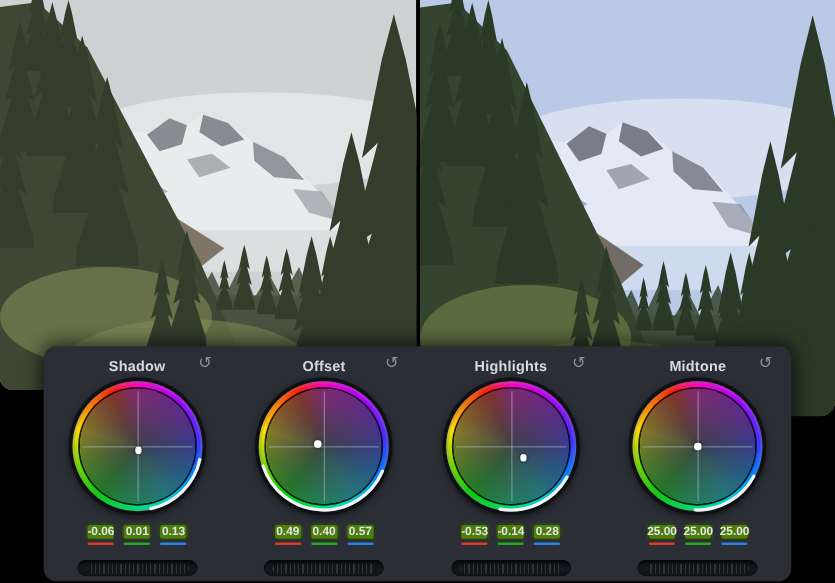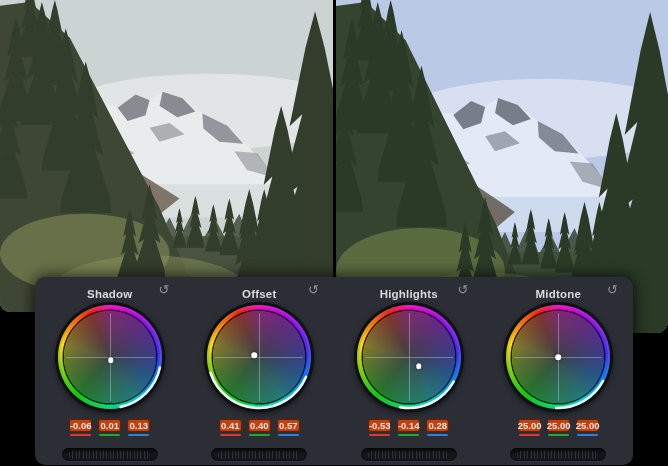--- a/index.html
+++ b/index.html
@@ -53,21 +53,21 @@
   .cross-v{position:absolute;top:11px;bottom:11px;left:50%;width:1px;background:rgba(195,200,206,.45);}
   .arc-svg{position:absolute;inset:0;width:110px;height:110px;pointer-events:none;}
   .arc-track{fill:none;stroke:rgba(130,135,142,.30);stroke-width:2;}
   .arc-path{fill:none;stroke:#f2f3f4;stroke-width:2.6;stroke-linecap:round;}
   .dot{position:absolute;left:50%;top:50%;width:5.5px;height:5.5px;border-radius:50%;
     background:#fff;box-shadow:0 0 3px rgba(0,0,0,.7);transform:translate(-50%,-50%);}
   
   .values{display:flex;gap:6px;margin-top:7px;}
   .value-cell{display:flex;flex-direction:column;align-items:center;}
   .value-box{
-    width:23px;height:13px;background:#c2410c;border-radius:3px;
+    width:23px;height:13px;background:#4d7c0f;border-radius:3px;
     color:#e3e4e6;font-size:9.5px;font-weight:600;line-height:13px;text-align:center;
     box-shadow:inset 0 0 0 1px rgba(0,0,0,.5);
   }
   .chan-bar{width:21px;height:2px;border-radius:1px;margin-top:2px;}
   .bar-r{background:#e0392e;} .bar-g{background:#26a826;} .bar-b{background:#2d7fe0;}
   
   .slider{
     position:relative;width:96px;height:13px;margin-top:12px;border-radius:7px;
     background:linear-gradient(180deg,#0a0c0f,#15171b 55%,#101216);
     box-shadow:inset 0 1px 2px rgba(0,0,0,.8),0 1px 0 rgba(255,255,255,.04);
@@ -192,21 +192,21 @@
       <div class="cross-h"></div>
       <div class="cross-v"></div>
       <svg class="arc-svg" viewBox="0 0 110 110">
         <circle class="arc-track" cx="55" cy="55" r="51"></circle>
           <path class="arc-path" d="M 101.95 74.93 A 51 51 0 0 1 6.50 70.76"></path>
       </svg>
       <div class="dot" style="transform: translate(calc(-50% - 5px), calc(-50% - 2px));"></div>
     </div>
     <div class="values">
       <div class="value-cell">
-          <div class="value-box">0.41</div>
+          <div class="value-box">0.49</div>
           <div class="chan-bar bar-r"></div>
         </div>
       <div class="value-cell">
           <div class="value-box">0.40</div>
           <div class="chan-bar bar-g"></div>
         </div>
       <div class="value-cell">
           <div class="value-box">0.57</div>
           <div class="chan-bar bar-b"></div>
         </div>

